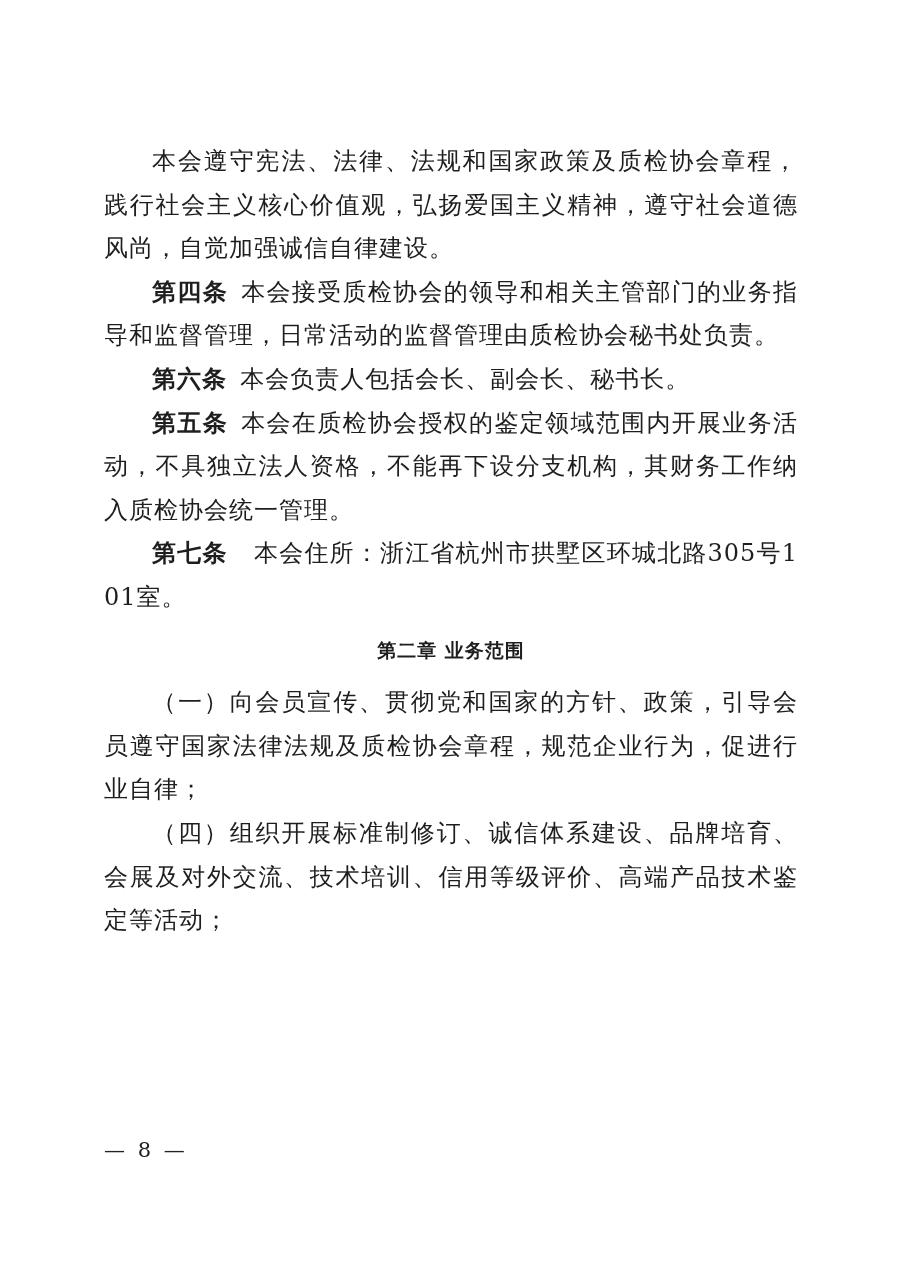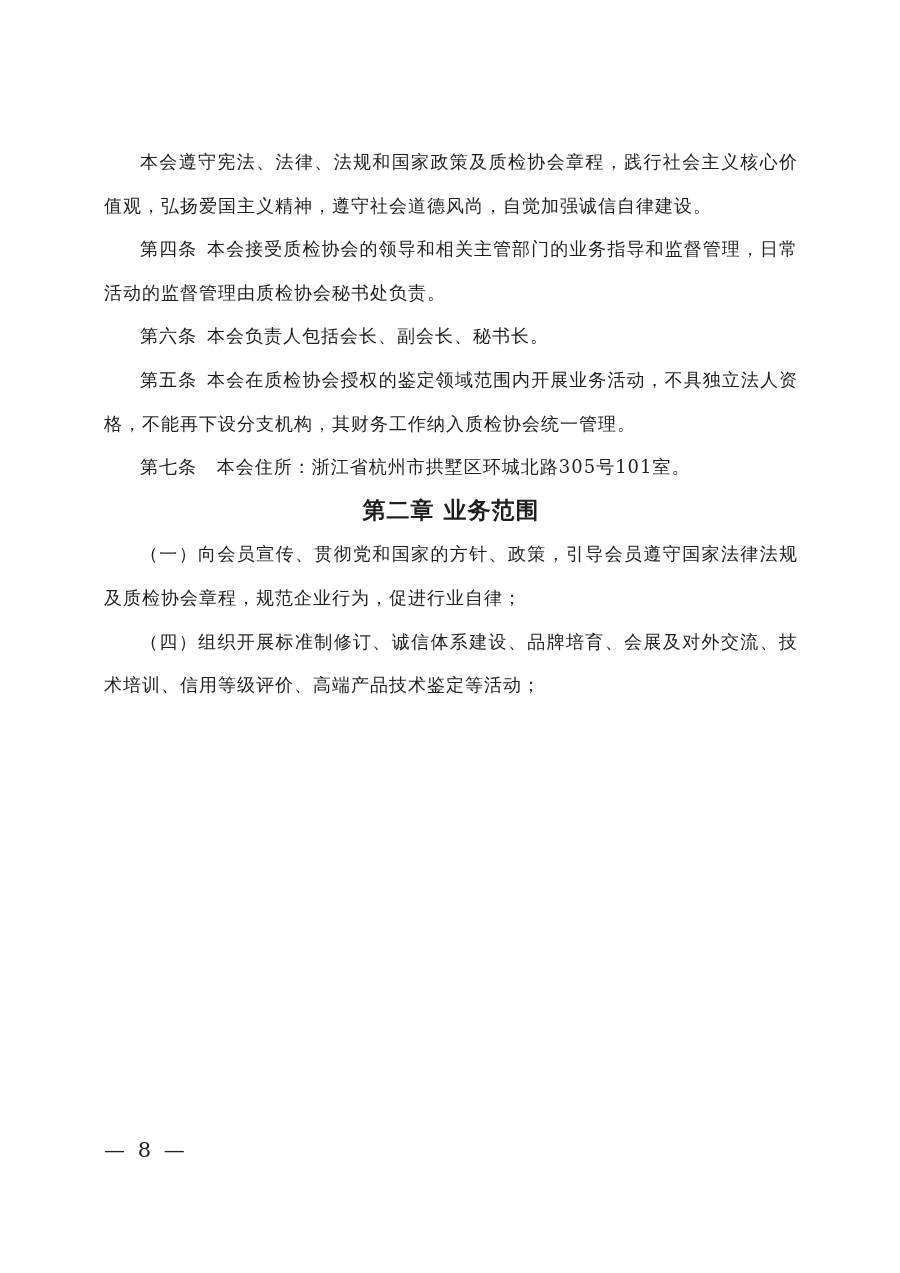--- a/index.html
+++ b/index.html
@@ -21,39 +21,39 @@
     background: #ffffff;
   }
   .content {
     position: absolute;
     left: 104px;
     top: 140px;
     width: 694px;
   }
   p.para {
     margin: 0;
-    font-size: 18px;
+    font-size: 24px;
     line-height: 43.6px;
     letter-spacing: 1px;
     text-align: justify;
     text-justify: inter-ideograph;
     text-indent: 2em;
     word-break: break-all;
   }
   .law-label {
-    font-weight: normal;
+    font-weight: bold;
     font-family: "DejaVu Sans", "Liberation Sans", sans-serif;
     margin-right: 0.55em;
   }
   .law-label.wide-gap {
     margin-right: 1.1em;
   }
   h2.chapter {
-    margin: 0;
-    font-size: 23px;
+    margin: 9px;
+    font-size: 19px;
     line-height: 43.6px;
     font-weight: bold;
     font-family: "DejaVu Sans", "Liberation Sans", sans-serif;
     text-align: center;
     letter-spacing: 1px;
   }
   .footer {
     position: absolute;
     left: 104px;
     top: 1138px;

